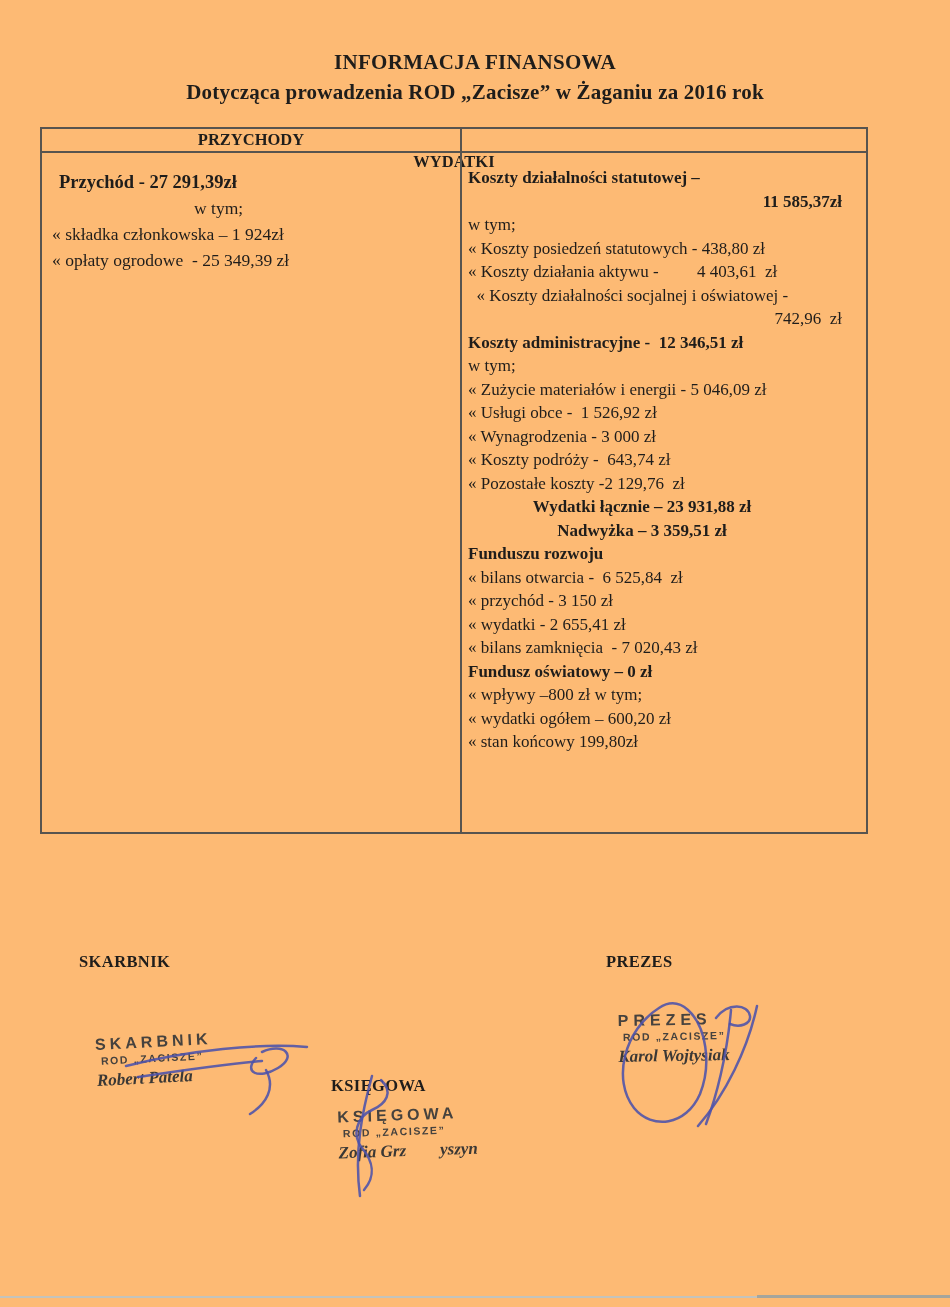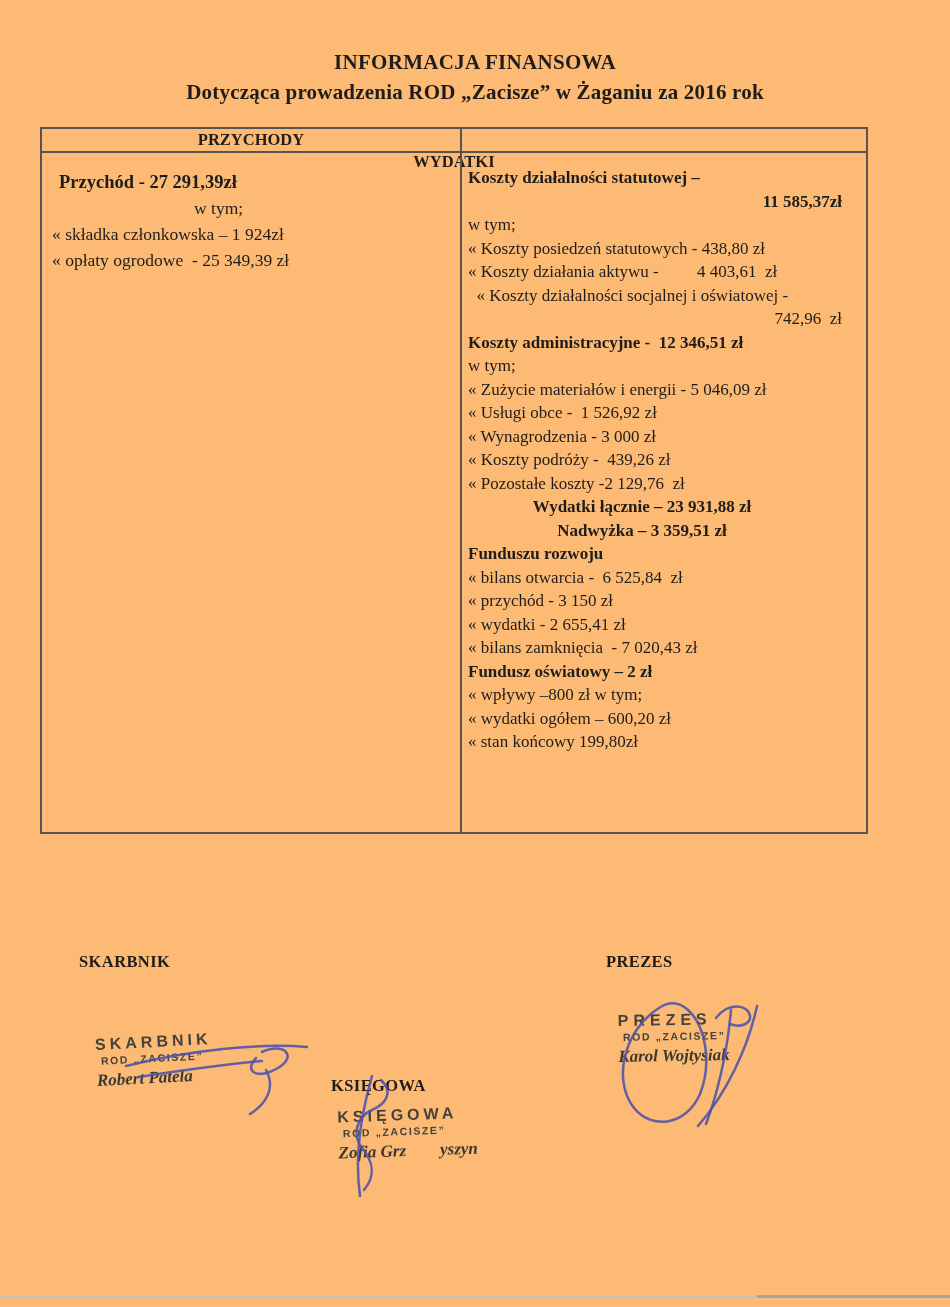--- a/index.html
+++ b/index.html
@@ -88,30 +88,30 @@
         <div class="ln">w tym;</div>
         <div class="ln">« Koszty posiedzeń statutowych - 438,80 zł</div>
         <div class="ln">« Koszty działania aktywu -         4 403,61  zł</div>
         <div class="ln">  « Koszty działalności socjalnej i oświatowej -</div>
         <div class="ln rt">742,96  zł</div>
         <div class="ln b u">Koszty administracyjne -  12 346,51 zł</div>
         <div class="ln">w tym;</div>
         <div class="ln">« Zużycie materiałów i energii - 5 046,09 zł</div>
         <div class="ln">« Usługi obce -  1 526,92 zł</div>
         <div class="ln">« Wynagrodzenia - 3 000 zł</div>
-        <div class="ln">« Koszty podróży -  439,26 zł</div>
+        <div class="ln">« Koszty podróży -  643,74 zł</div>
         <div class="ln">« Pozostałe koszty -2 129,76  zł</div>
         <div class="ln b u ctr">Wydatki łącznie – 23 931,88 zł</div>
         <div class="ln b u ctr">Nadwyżka – 3 359,51 zł</div>
         <div class="ln b u">Funduszu rozwoju</div>
         <div class="ln">« bilans otwarcia -  6 525,84  zł</div>
         <div class="ln">« przychód - 3 150 zł</div>
         <div class="ln">« wydatki - 2 655,41 zł</div>
         <div class="ln">« bilans zamknięcia  - 7 020,43 zł</div>
-        <div class="ln b u">Fundusz oświatowy – 2 zł</div>
+        <div class="ln b u">Fundusz oświatowy – 0 zł</div>
         <div class="ln">« wpływy –800 zł w tym;</div>
         <div class="ln">« wydatki ogółem – 600,20 zł</div>
         <div class="ln">« stan końcowy 199,80zł</div>
       </div>
 
     </div>
   </div>
 
 
   <div class="role-label skarbnik-label">SKARBNIK</div>

